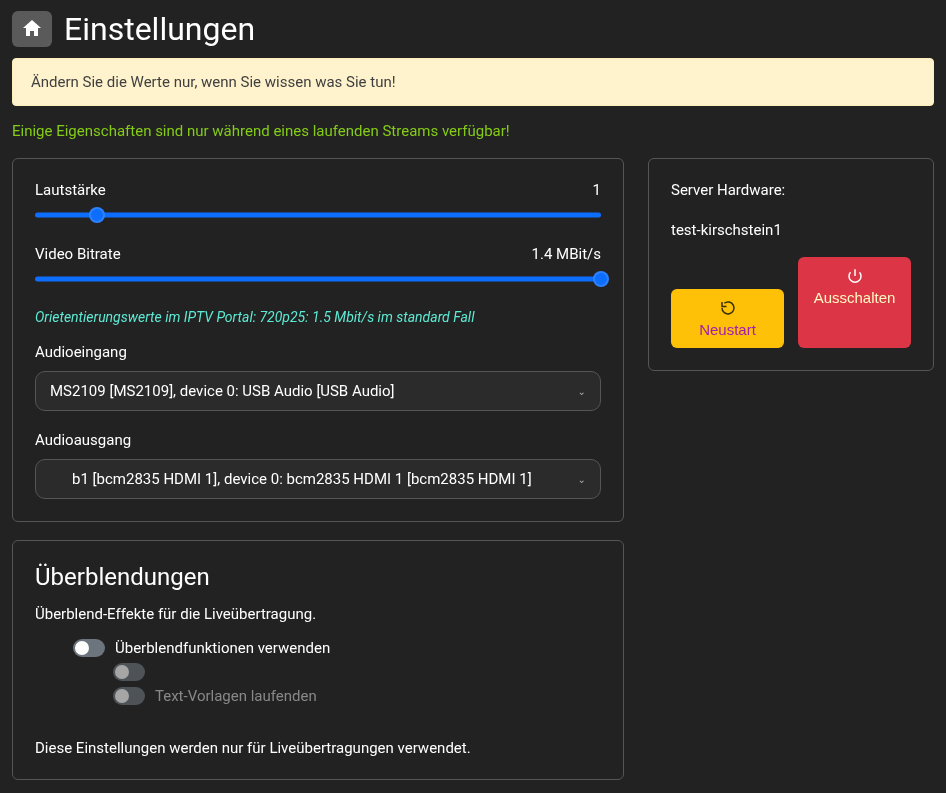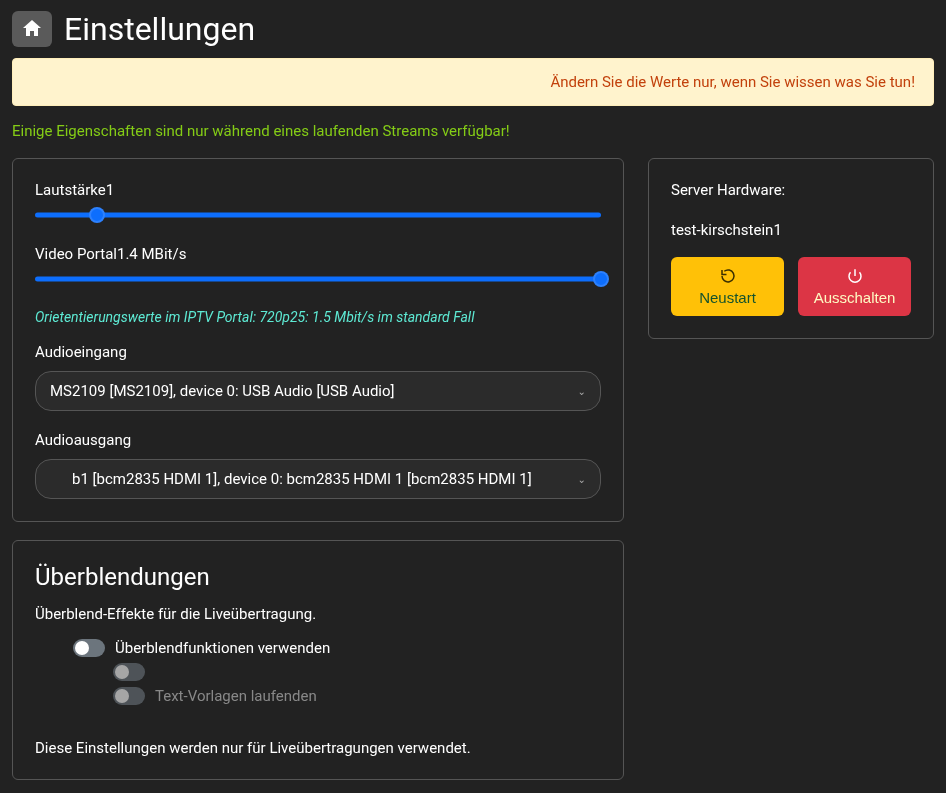--- a/index.html
+++ b/index.html
@@ -28,27 +28,26 @@
 }
 .page-title {
   font-size: 32px;
   font-weight: 400;
 }
 .content {
   padding: 0 12px;
 }
 .warning-banner {
   background: #fff3cd;
-  color: #c2410c;
+  color: #404040;
   border: 1px solid #ffeeba;
   border-radius: 4px;
   padding: 14px 18px;
   margin-bottom: 16px;
   font-size: 15px;
-  text-align: right;
 }
 .subtitle {
   color: #84cc16;
   font-size: 15px;
   margin-bottom: 18px;
 }
 .main-row {
   display: flex;
   gap: 24px;
 }
@@ -61,21 +60,21 @@
 .right-col {
   flex: 1;
 }
 .card {
   border: 1px solid #555;
   border-radius: 6px;
   padding: 22px 22px;
 }
 .slider-row {
   display: flex;
-  justify-content: flex-start;
+  justify-content: space-between;
   font-size: 15px;
   margin-bottom: 6px;
 }
 .slider-track {
   position: relative;
   height: 20px;
   margin-bottom: 20px;
 }
 .slider-track .bar {
   position: absolute;
@@ -104,21 +103,21 @@
   color: #5eead4;
   margin-bottom: 18px;
 }
 .field-label {
   font-size: 15px;
   margin-bottom: 10px;
 }
 .select {
   background: #2b2b2b;
   border: 1px solid #555;
-  border-radius: 16px;
+  border-radius: 10px;
   padding: 10px 14px;
   display: flex;
   justify-content: space-between;
   align-items: center;
   font-size: 15px;
   margin-bottom: 20px;
   cursor: pointer;
 }
 .select:last-child { margin-bottom: 0; padding-left: 36px; }
 .chev {
@@ -185,21 +184,22 @@
   display: flex;
   flex-direction: column;
   align-items: center;
   gap: 4px;
   cursor: pointer;
   font-size: 15px;
   border: none;
 }
 .btn.warning {
   background: #ffc107;
-  color: #14532d;
+  color: #a21caf;
+  margin-top: 32px;
 }
 .btn.danger {
   background: #dc3545;
   color: #fef9c3;
 }
 .btn svg { width: 18px; height: 18px; }
 </style>
 </head>
 <body>
 
@@ -223,21 +223,21 @@
         <div class="slider-row">
           <span>Lautstärke</span>
           <span>1</span>
         </div>
         <div class="slider-track">
           <div class="bar"></div>
           <div class="thumb" id="vol-thumb" style="left: 11%;"></div>
         </div>
 
         <div class="slider-row">
-          <span>Video Portal</span>
+          <span>Video Bitrate</span>
           <span>1.4 MBit/s</span>
         </div>
         <div class="slider-track">
           <div class="bar"></div>
           <div class="thumb" id="bit-thumb" style="left: 100%;"></div>
         </div>
 
         <div class="hint">Orietentierungswerte im IPTV Portal: 720p25: 1.5 Mbit/s im standard Fall</div>
 
         <div class="field-label">Audioeingang</div>

